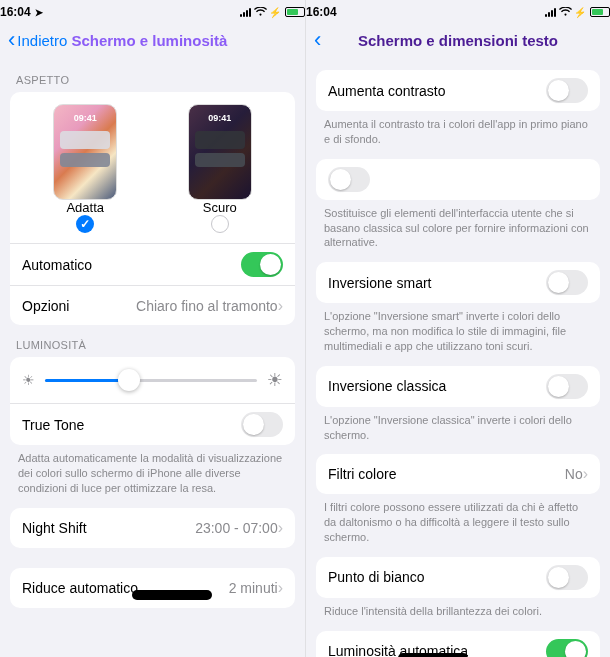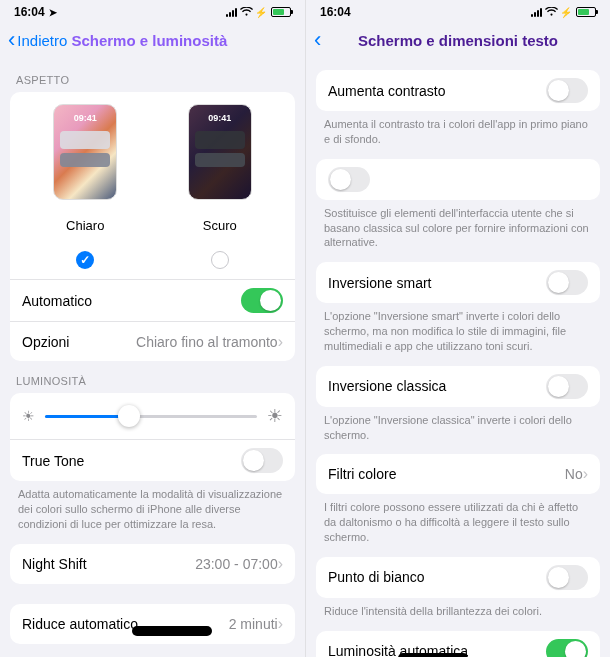--- a/index.html
+++ b/index.html
@@ -21,21 +21,21 @@
     position: relative;
   }
   .screen + .screen { border-left: 1px solid #e0e0e3; }
 
   
   .status-bar {
     height: 20px;
     display: flex;
     justify-content: space-between;
     align-items: center;
-    padding: 4px 14px 0;
+    padding: 4px 0 0;
     font-size: 12px;
     font-weight: 600;
     color: #000;
     background: #f2f2f7;
   }
   .status-left { display: flex; align-items: center; gap: 4px; }
   .status-right { display: flex; align-items: center; gap: 3px; }
   .loc-icon { font-size: 10px; }
   .bars { display: flex; align-items: end; gap: 1px; height: 10px; }
   .bars span { width: 2px; background: #000; border-radius: 1px; }
@@ -96,21 +96,21 @@
     background: #fff; border-radius: 50%;
     box-shadow: 0 1px 2px rgba(0,0,0,0.25);
   }
   .toggle.off .toggle-knob { left: 2px; }
   .toggle.on .toggle-knob { left: 19px; }
 
   
   .appearance-grid {
     display: flex; justify-content: space-around; padding: 12px 8px 10px;
   }
-  .app-opt { display: flex; flex-direction: column; align-items: center; gap: 18px; }
+  .app-opt { display: flex; flex-direction: column; align-items: center; gap: 0; }
   .thumb {
     width: 64px; height: 96px; border-radius: 10px; border: 1px solid #ddd;
     position: relative; overflow: hidden;
   }
   .thumb-light {
     background: linear-gradient(135deg,#f3b6c4 0%,#e89bbd 30%,#d97b4f 50%,#f6e6c4 70%,#4a5a7b 100%);
   }
   .thumb-dark {
     background: linear-gradient(135deg,#4a2f47 0%,#261d3a 40%,#3a2424 65%,#1b1330 100%);
   }
@@ -201,21 +201,21 @@
   <div class="content">
     <div class="group-header">ASPETTO</div>
     <div class="card">
       <div class="appearance-grid">
         <div class="app-opt">
           <div class="thumb thumb-light">
             <div class="thumb-time">09:41</div>
             <div class="thumb-widget"></div>
               <div class="thumb-widget2"></div>
           </div>
-          <span class="app-label">Chiaro</span>
+          <span class="app-label">Adatta</span>
           <span class="radio sel"></span>
         </div>
         <div class="app-opt">
           <div class="thumb thumb-dark">
             <div class="thumb-time">09:41</div>
             <div class="thumb-widget"></div>
               <div class="thumb-widget2"></div>
           </div>
           <span class="app-label">Scuro</span>
           <span class="radio unsel"></span>

